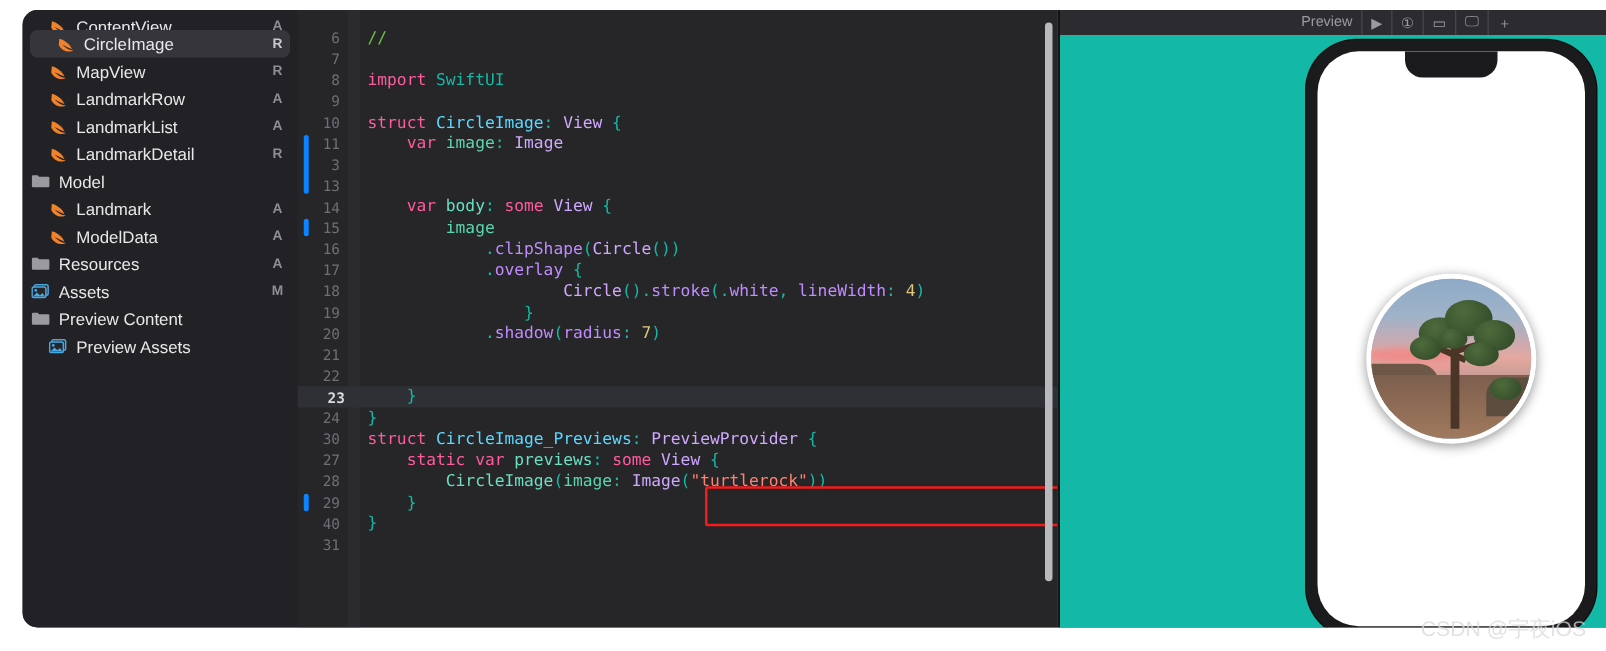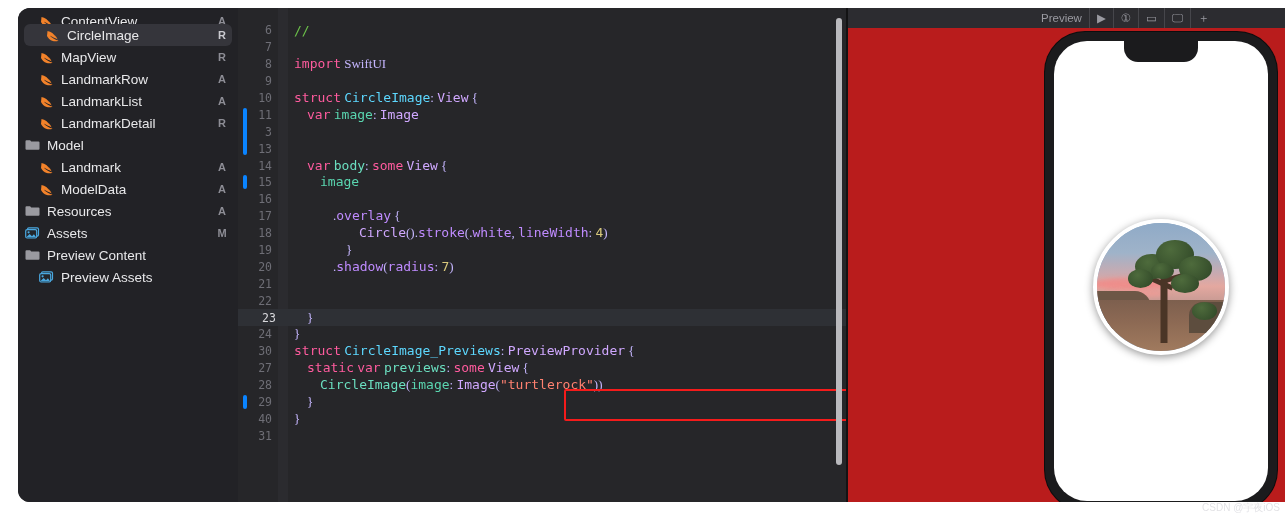--- a/index.html
+++ b/index.html
@@ -89,41 +89,41 @@
     font-size: 13px;
     white-space: pre;
   }
   .codeline.cur { background: #2e3035; }
   .lnum {
     width: 34px; text-align: right;
     color: #6e6e76; font-size: 11.5px;
     font-family: "DejaVu Sans Mono", monospace;
     flex: 0 0 34px; padding-right: 0px;
   }
-  .codeline.cur .lnum { color: #d8d8dc; font-weight: normal; padding-left: 24px; }
+  .codeline.cur .lnum { color: #d8d8dc; font-weight: bold; padding-left: 24px; }
   .gap { width: 16px; flex: 0 0 16px; }
   .ctext { color: #d9d9de; padding-left: 6px; }
   #codepane { position: absolute; left: 0; top: 14px; width: 100%; }
 
   
   .chgbar {
     position: absolute; left: 5px; width: 4px;
     background: #0a84ff; border-radius: 2px;
   }
 
   
   .kw   { color: #ff5b9e; font-weight: normal; }
   .type { color: #5dd8ff; }
   .tpur { color: #d0a8ff; }
   .mpur { color: #bf8bff; }
   .cmt  { color: #6cc24a; }
   .str  { color: #ff8170; }
   .num  { color: #d9c97c; }
   .tealv{ color: #6bdfc0; }
-  .plain{ color: #c4b5fd; font-family: Liberation Serif, serif; }
+  .plain{ color: #14b8a6; }
   .mint { color: #5ad6b0; }
 
   
   #vscroll {
     position: absolute; right: 4px; top: 10px;
     width: 6px; height: 447px;
     background: #b9b9bd; border-radius: 3px;
   }
 
   
@@ -133,21 +133,21 @@
     width: 332px; height: 32px;
     border: 2.5px solid #f51b1b;
     border-radius: 2px;
     pointer-events: none;
   }
 
   
   #previewpane {
     position: relative;
     flex: 1 1 auto;
-    background: #b91c1c;
+    background: #14b8a6;
     border-left: 2px solid #131314;
     overflow: hidden;
   }
   #preview-toolbar {
     position: absolute; left: 0; top: 0; right: 0; height: 20px;
     background: #2c2c30;
     display: flex; align-items: flex-end;
     padding-left: 186px;
     overflow: hidden;
   }
@@ -228,22 +228,22 @@
   }
   #circle-image .limb2 {
     position: absolute; left: 52%; top: 40%; width: 24%; height: 5px;
     background: #4a3526; transform: rotate(-16deg);
   }
   .foliage {
     position: absolute; border-radius: 50%;
     background: radial-gradient(circle at 38% 32%, #4e6b3c, #2e4526);
   }
   #csdn-watermark {
-    position: absolute; right: 5px; bottom: 6px;
-    color: #d7d7dc; font-size: 10px; opacity: .72;
+    position: absolute; right: 16px; bottom: 6px;
+    color: #d7d7dc; font-size: 17px; opacity: .72;
     font-family: "Liberation Sans", sans-serif;
     white-space: nowrap;
     margin-left: 36px;
   }
 </style>
 </head>
 <body>
 
 <div id="root">
   <div id="window">
@@ -401,21 +401,21 @@
           <div class="codeline"><span class="lnum">6</span><span class="gap"></span><span class="ctext"><span class="cmt">//</span></span></div>
           <div class="codeline"><span class="lnum">7</span><span class="gap"></span><span class="ctext"></span></div>
           <div class="codeline"><span class="lnum">8</span><span class="gap"></span><span class="ctext"><span class="kw">import</span><span class="plain"> SwiftUI</span></span></div>
           <div class="codeline"><span class="lnum">9</span><span class="gap"></span><span class="ctext"></span></div>
           <div class="codeline"><span class="lnum">10</span><span class="gap"></span><span class="ctext"><span class="kw">struct</span><span class="plain"> </span><span class="type">CircleImage</span><span class="plain">: </span><span class="tpur">View</span><span class="plain"> {</span></span></div>
           <div class="codeline"><span class="lnum">11</span><span class="gap"></span><span class="ctext"><span class="plain">    </span><span class="kw">var</span><span class="plain"> </span><span class="mint">image</span><span class="plain">: </span><span class="tpur">Image</span></span></div>
           <div class="codeline"><span class="lnum">3</span><span class="gap"></span><span class="ctext"></span></div>
           <div class="codeline"><span class="lnum">13</span><span class="gap"></span><span class="ctext"></span></div>
           <div class="codeline"><span class="lnum">14</span><span class="gap"></span><span class="ctext"><span class="plain">    </span><span class="kw">var</span><span class="plain"> </span><span class="tealv">body</span><span class="plain">: </span><span class="kw">some</span><span class="plain"> </span><span class="tpur">View</span><span class="plain"> {</span></span></div>
           <div class="codeline"><span class="lnum">15</span><span class="gap"></span><span class="ctext"><span class="plain">        </span><span class="mint">image</span></span></div>
-          <div class="codeline"><span class="lnum">16</span><span class="gap"></span></div>
+          <div class="codeline"><span class="lnum">16</span><span class="gap"></span><span class="ctext"><span class="plain">            .</span><span class="mpur">clipShape</span><span class="plain">(</span><span class="tpur">Circle</span><span class="plain">())</span></span></div>
           <div class="codeline"><span class="lnum">17</span><span class="gap"></span><span class="ctext"><span class="plain">            .</span><span class="mpur">overlay</span><span class="plain"> {</span></span></div>
           <div class="codeline"><span class="lnum">18</span><span class="gap"></span><span class="ctext"><span class="plain">                    </span><span class="tpur">Circle</span><span class="plain">().</span><span class="mpur">stroke</span><span class="plain">(.</span><span class="mpur">white</span><span class="plain">, </span><span class="mpur">lineWidth</span><span class="plain">: </span><span class="num">4</span><span class="plain">)</span></span></div>
           <div class="codeline"><span class="lnum">19</span><span class="gap"></span><span class="ctext"><span class="plain">                }</span></span></div>
           <div class="codeline"><span class="lnum">20</span><span class="gap"></span><span class="ctext"><span class="plain">            .</span><span class="mpur">shadow</span><span class="plain">(</span><span class="mpur">radius</span><span class="plain">: </span><span class="num">7</span><span class="plain">)</span></span></div>
           <div class="codeline"><span class="lnum">21</span><span class="gap"></span><span class="ctext"></span></div>
           <div class="codeline"><span class="lnum">22</span><span class="gap"></span><span class="ctext"></span></div>
           <div class="codeline cur"><span class="lnum">23</span><span class="gap"></span><span class="ctext"><span class="plain">    }</span></span></div>
           <div class="codeline"><span class="lnum">24</span><span class="gap"></span><span class="ctext"><span class="plain">}</span></span></div>
           <div class="codeline"><span class="lnum">30</span><span class="gap"></span><span class="ctext"><span class="kw">struct</span><span class="plain"> </span><span class="type">CircleImage_Previews</span><span class="plain">: </span><span class="tpur">PreviewProvider</span><span class="plain"> {</span></span></div>
           <div class="codeline"><span class="lnum">27</span><span class="gap"></span><span class="ctext"><span class="plain">    </span><span class="kw">static</span><span class="plain"> </span><span class="kw">var</span><span class="plain"> </span><span class="tealv">previews</span><span class="plain">: </span><span class="kw">some</span><span class="plain"> </span><span class="tpur">View</span><span class="plain"> {</span></span></div>

